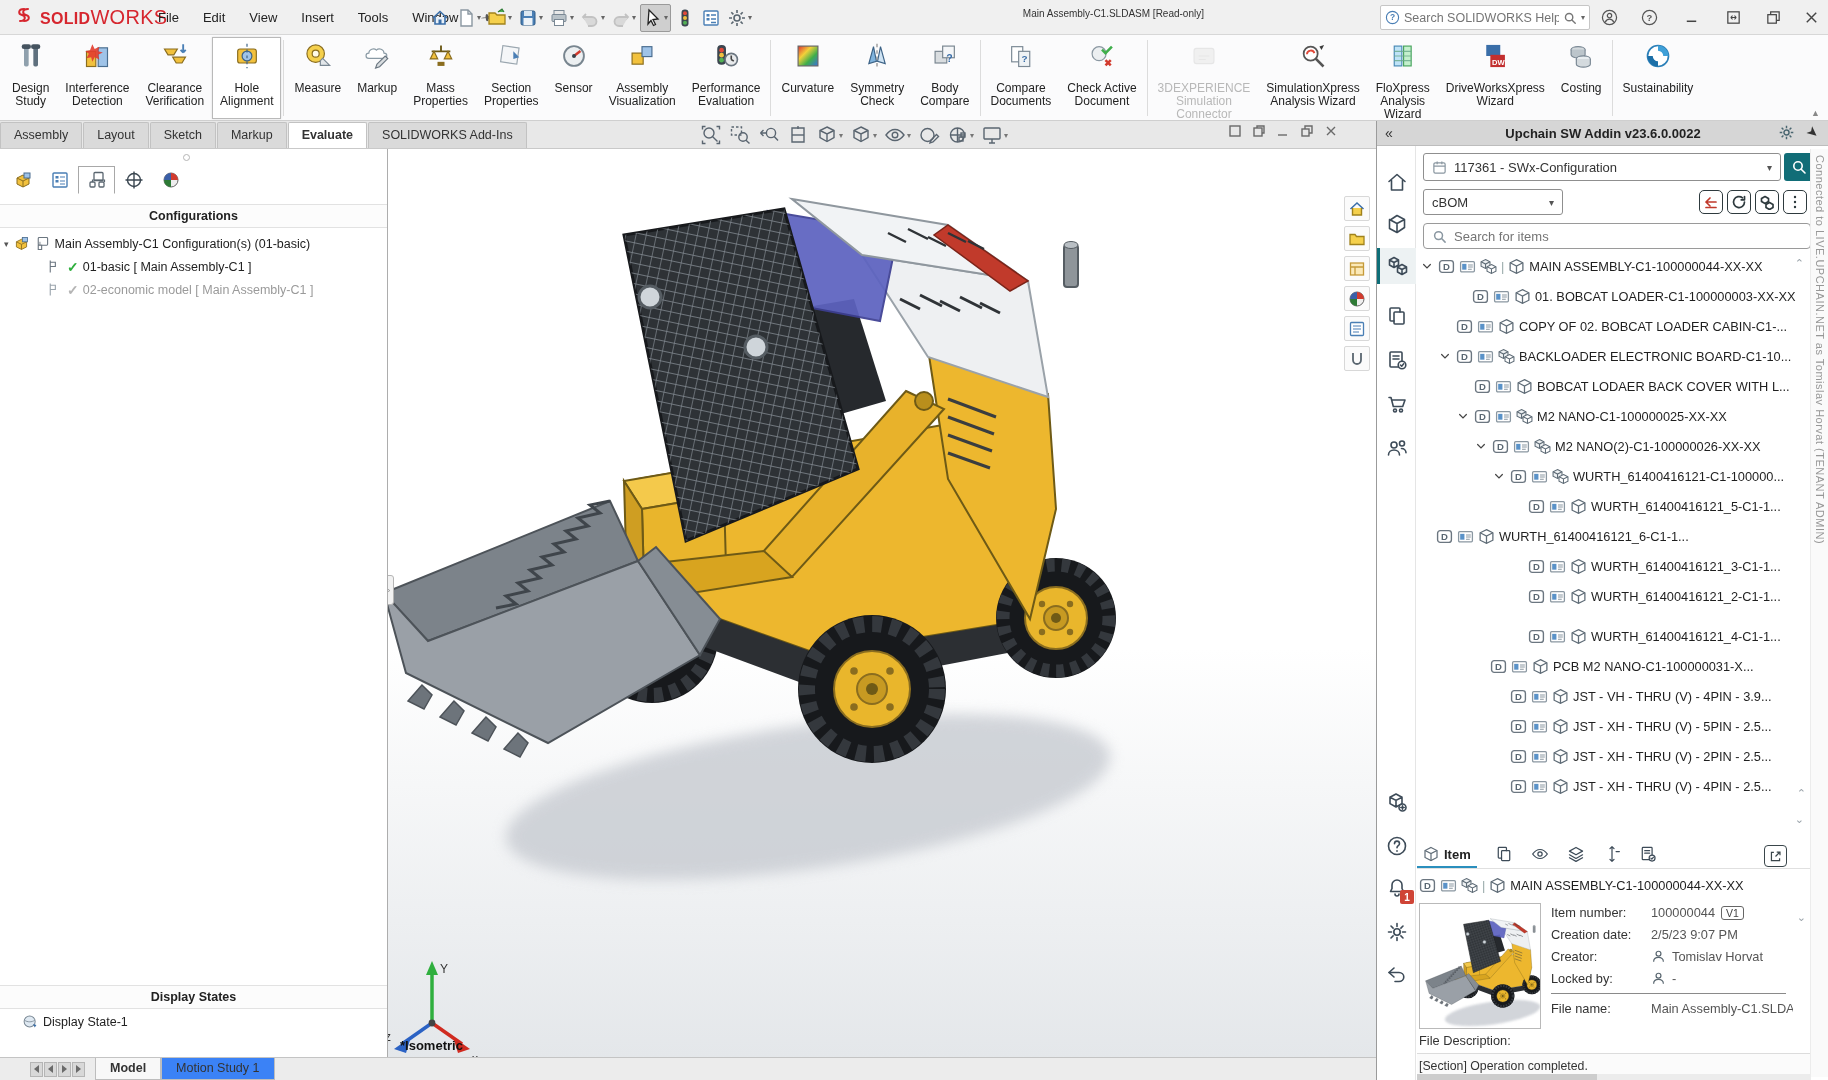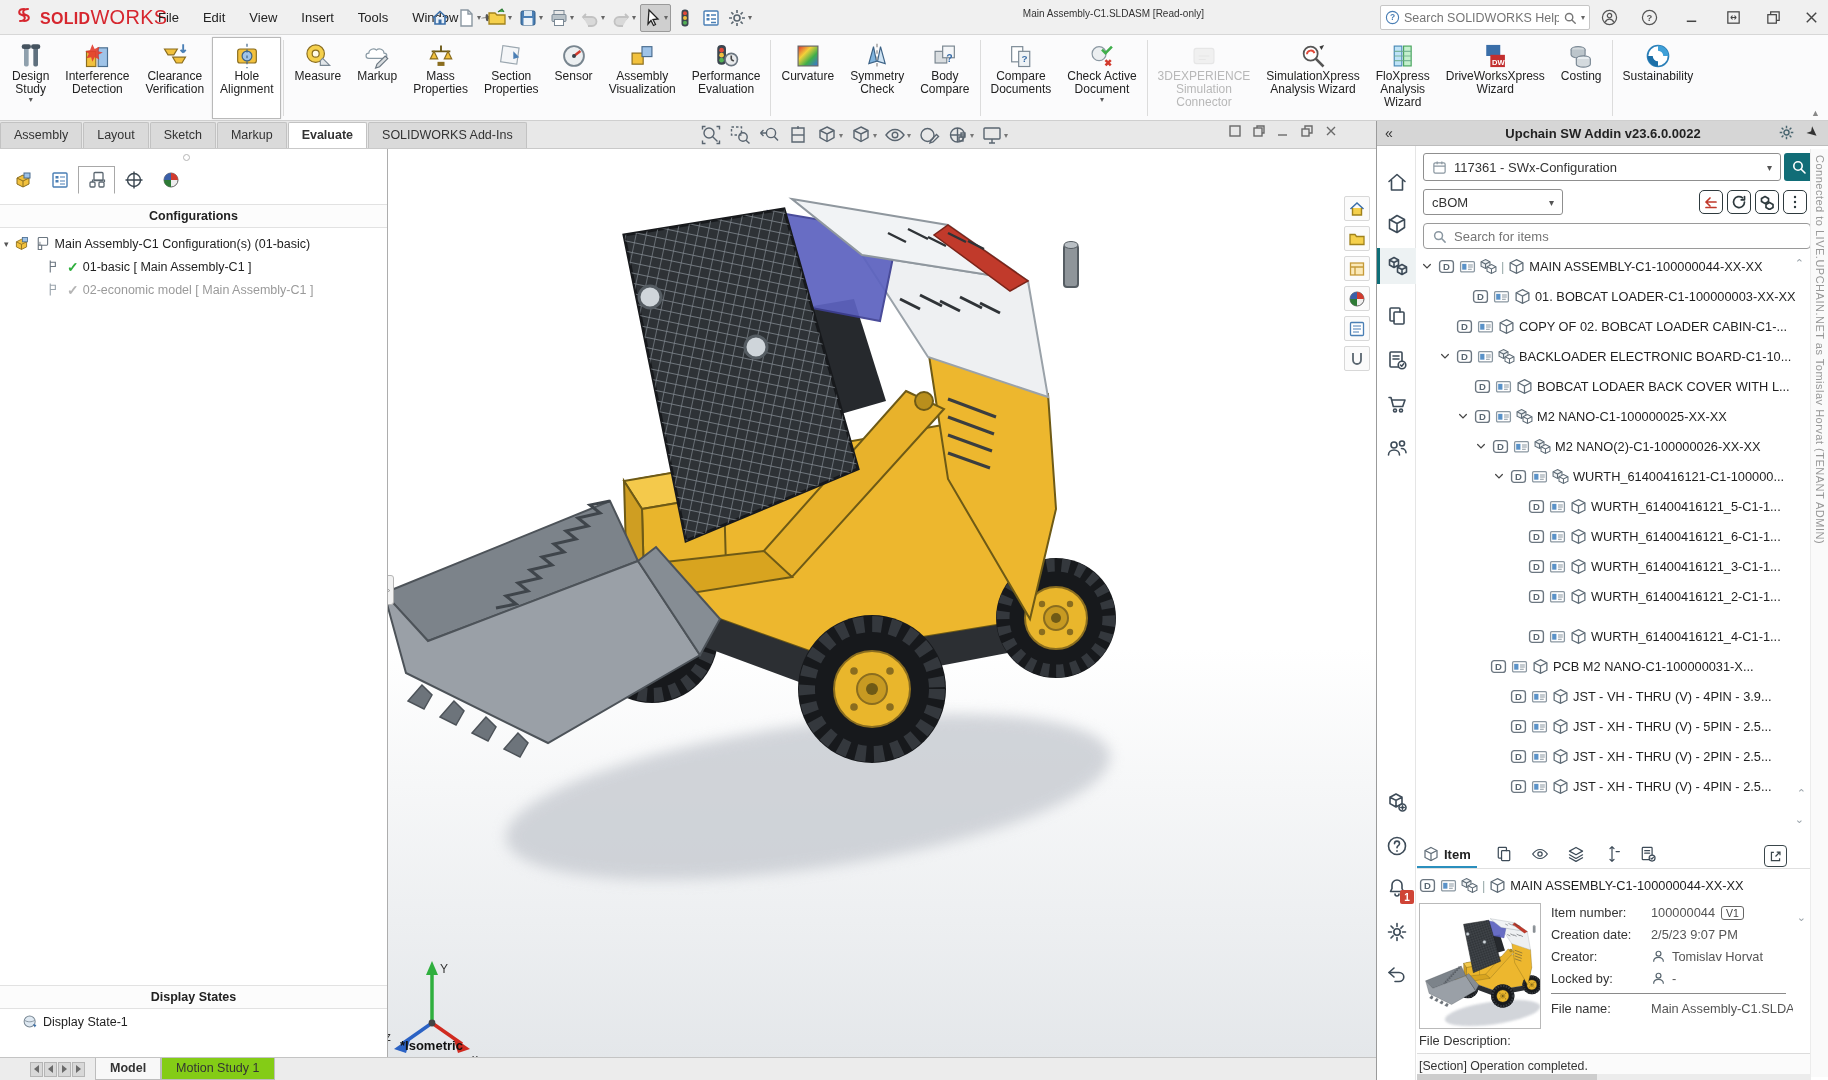--- a/index.html
+++ b/index.html
@@ -20,21 +20,21 @@
   .qbtn.pressed { background:#cfcfcf; border:1px solid #9a9a9a; }
   .qbtn.disabled svg * { stroke:#c2c2c2 !important; fill:#d9d9d9 !important; }
   .doc-title { position:absolute; left:804px; top:8px; width:400px; text-align:right; font-size:10px; color:#333; white-space:nowrap; }
   .help-search { position:absolute; left:1380px; top:5px; width:210px; height:25px; background:#fff; border:1px solid #c6c6c6; border-radius:2px; display:flex; align-items:center; padding:0 4px; gap:4px; }
   .help-search input { border:none; outline:none; flex:1; font-size:12.5px; color:#444; min-width:0; background:transparent; }
   .winbtn { position:absolute; top:4px; width:30px; height:26px; display:flex; align-items:center; justify-content:center; }
   .winbtn svg { width:17px; height:17px; }
 
   
   .ribbon { position:absolute; left:0; top:35px; width:1828px; height:86px; background:#fbfbfc; border-bottom:1px solid #cfcfcf; display:flex; align-items:flex-start; padding:2px 0 0 4px; }
-  .ritem { display:inline-flex; flex-direction:column; align-items:center; justify-content:flex-start; gap:0; padding:4px 7px 1px; min-width:52px; height:82px; font-size:12px; line-height:13px; text-align:center; color:#222; border:1px solid transparent; }
+  .ritem { display:inline-flex; flex-direction:column; align-items:center; justify-content:flex-start; gap:12px; padding:4px 7px 1px; min-width:52px; height:82px; font-size:12px; line-height:13px; text-align:center; color:#222; border:1px solid transparent; }
   .ritem svg { width:28px; height:28px; flex:0 0 auto; }
   .ritem.active { background:#fff; border:1px solid #b9b9b9; box-shadow:0 0 2px rgba(0,0,0,.12); }
   .ritem.disabled { color:#b8b8b8; }
   .ritem.disabled svg { opacity:.35; filter:grayscale(1); }
   .rcaret { font-size:8px; color:#555; line-height:8px; }
   .rsep { width:1px; height:76px; background:#dcdcdc; margin:3px 2px 0; flex:0 0 auto; }
   .ribbon-collapse { position:absolute; right:6px; bottom:2px; font-size:9px; color:#888; }
 
   
   .tabstrip { position:absolute; left:0; top:121px; width:1376px; height:28px; background:#e8e8e8; border-bottom:1px solid #c9c9c9; display:flex; align-items:flex-end; }
@@ -62,21 +62,21 @@
   .ftree-row .chk { font-size:14px; font-weight:bold; }
   .muted { color:#9a9a9a; }
 
   
   .bottombar { position:absolute; left:0; top:1057px; width:1376px; height:23px; background:#ececec; border-top:1px solid #c4c4c4; display:flex; align-items:stretch; }
   .navcluster { display:flex; align-items:center; gap:1px; margin-left:30px; margin-right:10px; }
   .navbtn { width:13px; height:15px; background:#d8d8d8; border:1px solid #b5b5b5; display:flex; align-items:center; justify-content:center; }
   .tri { width:0; height:0; border-style:solid; }
   .tri.left { border-width:4px 5px 4px 0; border-color:transparent #6a6a6a transparent transparent; }
   .tri.right { border-width:4px 0 4px 5px; border-color:transparent transparent transparent #6a6a6a; }
-  .dtab { padding:3px 14px; font-size:12.5px; border:1px solid #bdbdbd; border-top:none; background:#84cc16; color:#333; white-space:nowrap; }
+  .dtab { padding:3px 14px; font-size:12.5px; border:1px solid #bdbdbd; border-top:none; background:#3b82f6; color:#333; white-space:nowrap; }
   .dtab.active { background:#f8f8f8; font-weight:bold; }
 
   
   .viewport { position:absolute; left:388px; top:149px; width:988px; height:908px; background:linear-gradient(#ffffff 55%, #e4e7ea); overflow:hidden; }
   .iso-label { position:absolute; left:12px; top:889px; font-size:13px; font-weight:bold; color:#111; }
   .grip { position:absolute; left:-7px; top:426px; width:13px; height:30px; background:#f2f2f2; border:1px solid #b5b5b5; border-radius:3px; display:flex; align-items:center; justify-content:center; font-size:8px; color:#888; }
   .taskstrip { position:absolute; right:6px; top:47px; display:flex; flex-direction:column; gap:5px; }
   .taskstrip .tbtn { width:26px; height:25px; display:flex; align-items:center; justify-content:center; background:rgba(250,250,250,.85); border:1px solid #d8d8d8; border-radius:2px; }
   .taskstrip svg { width:18px; height:18px; }
 
@@ -1335,21 +1335,21 @@
       <svg class="ic-card" viewBox="0 0 16 16">
             <use href="#i-card"></use>
           </svg>
 
       <svg class="ic-part" viewBox="0 0 16 16">
             <use href="#i-cube"></use>
           </svg>
       <span class="blabel">WURTH_61400416121_5-C1-1...</span>
     </div>
 
-    <div class="brow" style="padding-left: 92px;">
+    <div class="brow" style="">
       <span class="bchev" style="visibility: hidden;">
             <svg viewBox="0 0 16 16">
               <use href="#i-chev-down"></use>
             </svg>
           </span>
       <svg class="ic-D" viewBox="0 0 16 16">
             <use href="#i-D"></use>
           </svg>
       <svg class="ic-card" viewBox="0 0 16 16">
             <use href="#i-card"></use>

